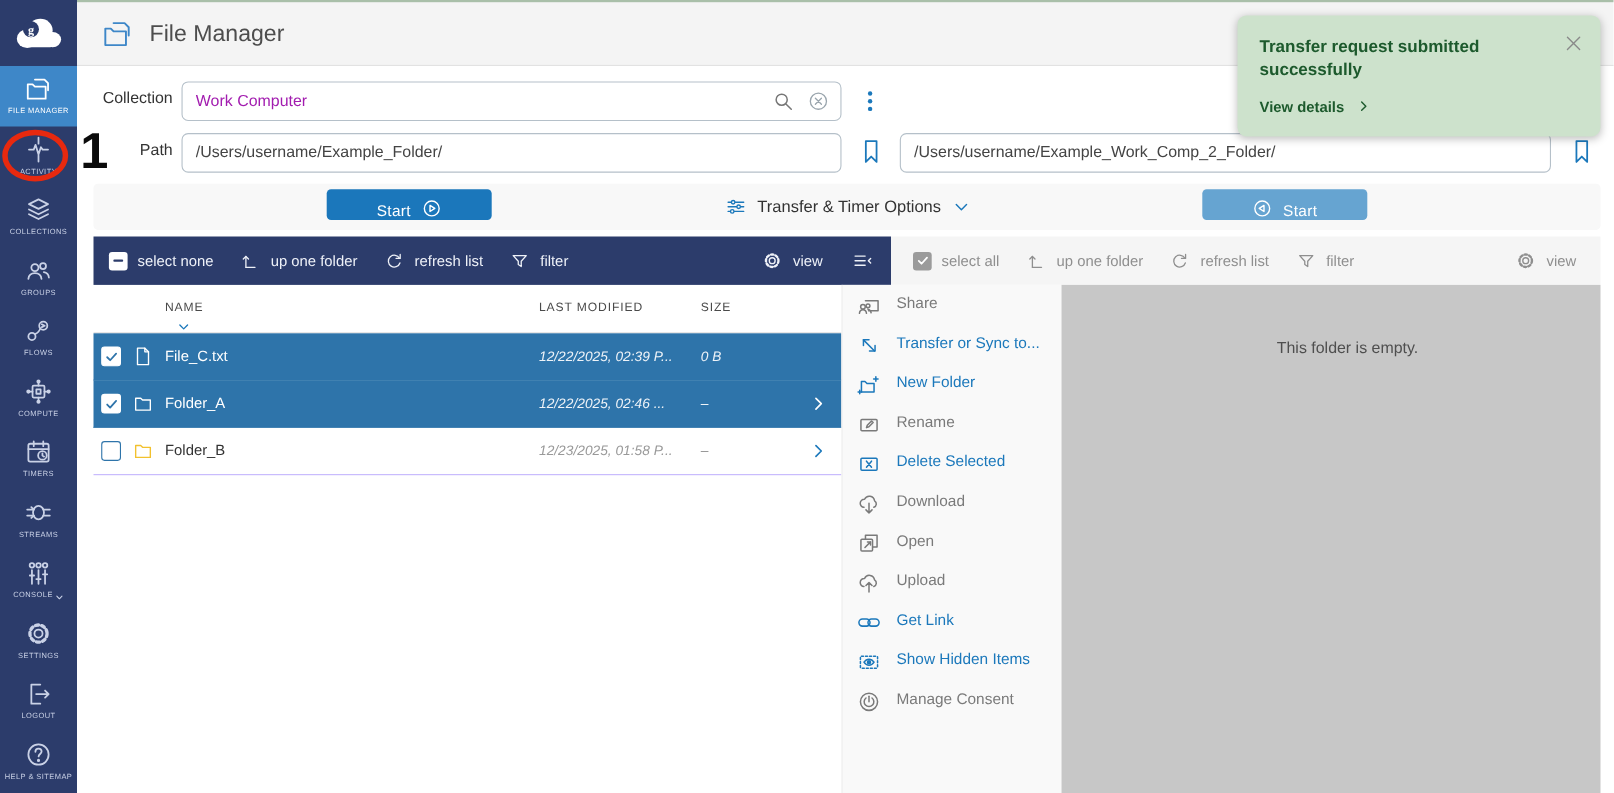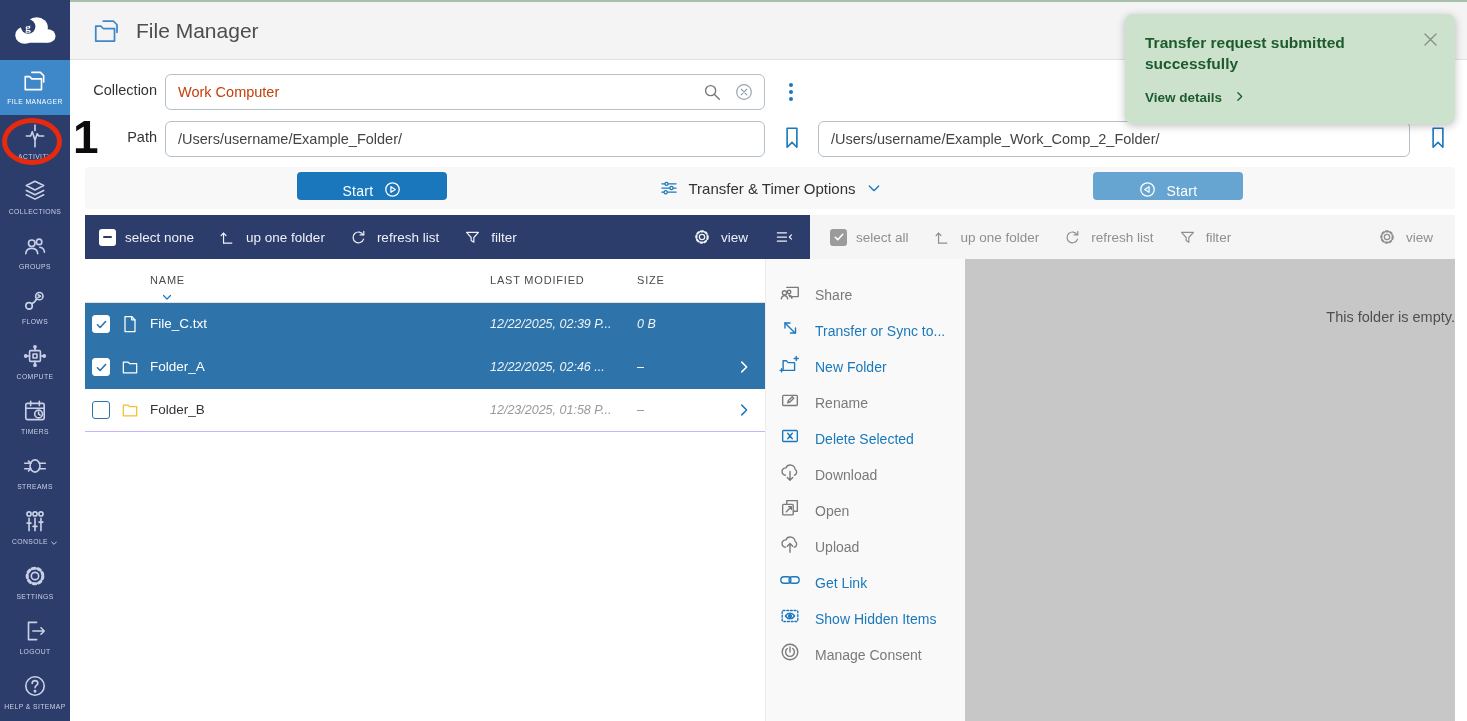--- a/index.html
+++ b/index.html
@@ -28,21 +28,21 @@
   .header-title svg { color:#3e87c8; }
 
   
   #main { position:absolute; left:70px; top:60px; width:1397px; height:661px; background:#fff; }
 
   .lbl { position:absolute; width:72px; text-align:right; font-size:14.5px; color:#333; }
   .input-wrap { position:absolute; height:36px; }
   .input-wrap input { width:100%; height:36px; border:1px solid #b5c0c9; border-radius:6px;
                       font-size:14.5px; padding:0 12px; color:#444; outline:none;
                       font-family:"Liberation Sans", sans-serif; background:#fff; }
-  .input-wrap input.collection { color:#c2410c; padding-right:44px; }
+  .input-wrap input.collection { color:#a21caf; padding-right:44px; }
   .in-icon { position:absolute; top:7px; color:#777; cursor:pointer; }
   .icon-btn { position:absolute; cursor:pointer; color:#1b78bb; }
 
   
   #options-bar { position:absolute; left:15px; top:107px; width:1370px; height:42px; background:#f8f8f8; border-radius:4px; }
   .start-btn { position:absolute; top:5px; width:150px; height:28px; border-radius:4px; border:none;
                color:#fff; font-size:14px; letter-spacing:.3px; display:flex; align-items:flex-end;
                justify-content:center; gap:9px; cursor:pointer; font-family:"Liberation Sans", sans-serif; }
   #start-source { left:212px; background:#1b77bb; }
   #start-dest { left:1008px; background:#66a4d1; }
@@ -82,27 +82,27 @@
   .row-name { position:absolute; left:65px; top:13px; }
   .row-date { position:absolute; left:405px; top:14px; font-style:italic; font-size:12.5px; color:#999; }
   .row-size { position:absolute; left:552px; top:14px; font-style:italic; font-size:12.5px; color:#999; }
   .file-row.selected .row-date, .file-row.selected .row-size { color:#eef3f8; }
   .row-chevron { position:absolute; right:12px; top:12px; color:#1b78bb; cursor:pointer; }
   .file-row.selected .row-chevron { color:#fff; }
 
   
   #action-menu { position:absolute; left:695px; top:199px; width:200px; height:462px; background:#f9f9f9;
                  border-left:1px solid #ededed; padding-top:8px; }
-  .menu-item { display:flex; align-items:flex-end; gap:14px; height:36px; padding-left:13px; font-size:14px;
+  .menu-item { display:flex; align-items:flex-start; gap:14px; height:36px; padding-left:13px; font-size:14px;
                color:#7a7a7a; cursor:pointer; white-space:nowrap; }
   .menu-item.accent { color:#1b78bb; }
 
   
   #empty-panel { position:absolute; left:895px; top:199px; width:490px; height:462px; background:#c7c7c7; }
-  #empty-msg { margin-top:50px; text-align:right; font-size:14.5px; color:#4f4f4f;padding-left:30px; }
+  #empty-msg { margin-top:50px; text-align:center; font-size:14.5px; color:#4f4f4f;padding-left:30px; }
 
   
   #toast { position:absolute; left:1125px; top:14px; width:330px; min-height:110px; background:#cde2cc;
            border-radius:8px; box-shadow:0 2px 8px rgba(0,0,0,.25); z-index:20; padding:19px 20px; }
   #toast-title { font-size:15.5px; font-weight:bold; color:#1d5a2d; line-height:1.35; width:252px; }
   #toast-link { margin-top:15px; font-size:13.5px; font-weight:bold; color:#1d5a2d; display:flex;
                 align-items:flex-start; gap:11px; cursor:pointer; }
   #toast-close { position:absolute; right:15px; top:16px; color:#8a8a8a; cursor:pointer; }
 </style>
 </head>

